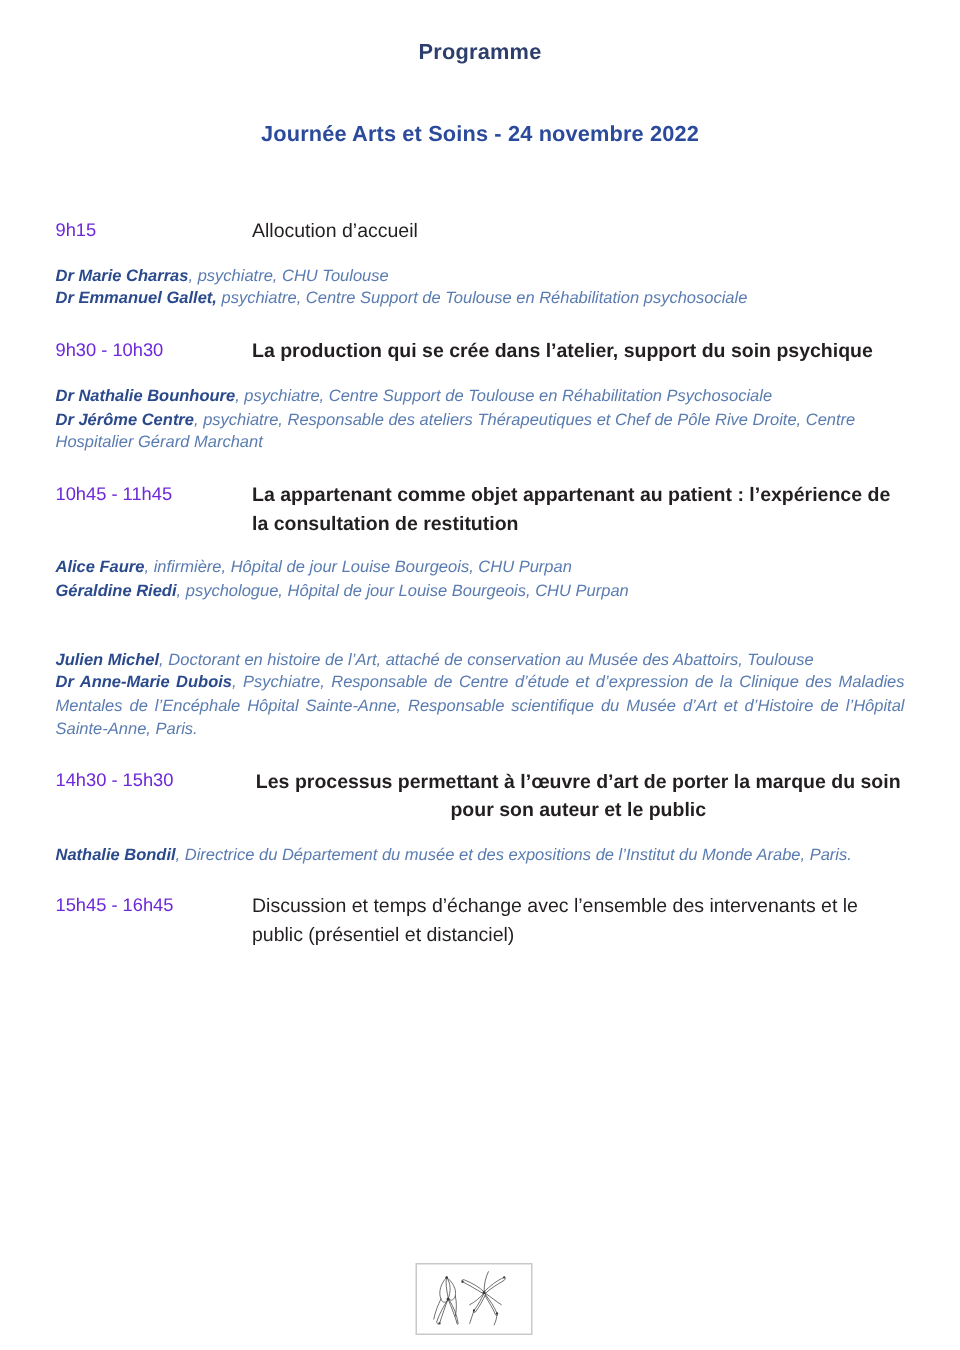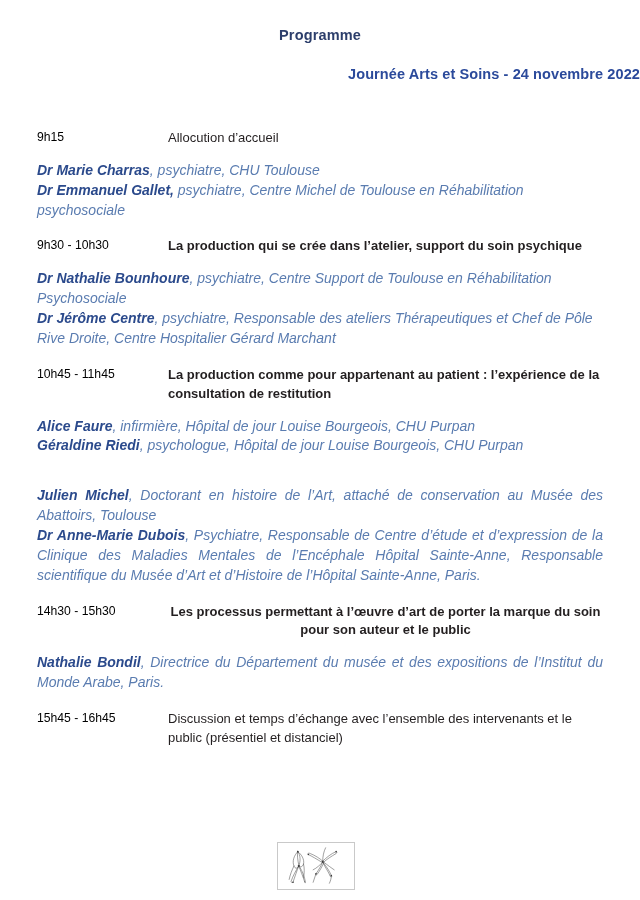--- a/index.html
+++ b/index.html
@@ -29,25 +29,25 @@
   .doc-title {
     text-align: center;
     font-size: 14.5px;
     font-weight: bold;
     color: #2c3e6b;
     margin: 0;
     padding-top: 27px;
     letter-spacing: 0.15px;
   }
   .doc-subtitle {
-    text-align: right;
+    text-align: center;
     font-size: 14.5px;
     font-weight: bold;
     color: #2b4a9b;
-    margin: 0;
+    margin: 16px;
     padding-top: 23px;
     letter-spacing: 0.1px;
   }
 
   
   .programme {
     margin-top: 47px;
     padding: 0 37px 0 37px;
   }
 
@@ -58,40 +58,40 @@
   .session-row {
     display: flex;
     align-items: flex-start;
     color: #231f20;
     font-size: 12.2px;
     line-height: 1.45;
   }
   .session-time {
     width: 131px;
     flex: 0 0 131px;
-    color: #000000;
+    color: #6d28d9;
     font-size: 12.2px;
     white-space: nowrap;
   }
   .session-title {
     flex: 1 1 auto;
     color: #231f20;
     font-size: 13px;
     text-align: left;
   }
   .session-title.bold {
     font-weight: bold;
   }
   .session-title.center {
     text-align: center;
   }
 
   .speakers {
     margin-top: 13px;
-    font-size: 14px;
+    font-size: 11px;
     line-height: 1.42;
     color: #4a6fa8;
     font-style: italic;
   }
   .speakers.justify {
     text-align: justify;
   }
   .speaker-line {
     display: block;
   }
@@ -131,39 +131,39 @@
   <h2 class="doc-subtitle">Journée Arts et Soins - 24 novembre 2022</h2>
 
   <div class="programme">
       <div class="session">
         <div class="session-row">
           <div class="session-time">9h15</div>
           <div class="session-title">Allocution d’accueil</div>
         </div>
         <div class="speakers">
           <div class="speaker-line"><span class="speaker-name">Dr Marie Charras</span><span class="speaker-affil">, psychiatre, CHU Toulouse</span></div>
-          <div class="speaker-line"><span class="speaker-name">Dr Emmanuel Gallet,</span><span class="speaker-affil"> psychiatre, Centre Michel de Toulouse en Réhabilitation psychosociale</span></div>
+          <div class="speaker-line"><span class="speaker-name">Dr Emmanuel Gallet,</span><span class="speaker-affil"> psychiatre, Centre Support de Toulouse en Réhabilitation psychosociale</span></div>
         </div>
         <div class="gap-after-speakers"></div>
       </div>
       <div class="session">
         <div class="session-row">
           <div class="session-time">9h30 - 10h30</div>
           <div class="session-title bold">La production qui se crée dans l’atelier, support du soin psychique</div>
         </div>
         <div class="speakers">
           <div class="speaker-line"><span class="speaker-name">Dr Nathalie Bounhoure</span><span class="speaker-affil">, psychiatre, Centre Support de Toulouse en Réhabilitation Psychosociale</span></div>
           <div class="speaker-line"><span class="speaker-name">Dr Jérôme Centre</span><span class="speaker-affil">, psychiatre, Responsable des ateliers Thérapeutiques et Chef de Pôle Rive Droite, Centre Hospitalier Gérard Marchant</span></div>
         </div>
         <div class="gap-after-speakers"></div>
       </div>
       <div class="session">
         <div class="session-row">
           <div class="session-time">10h45 - 11h45</div>
-          <div class="session-title bold">La production comme pour appartenant au patient : l’expérience de la consultation de restitution</div>
+          <div class="session-title bold">La appartenant comme objet appartenant au patient : l’expérience de la consultation de restitution</div>
         </div>
         <div class="speakers">
           <div class="speaker-line"><span class="speaker-name">Alice Faure</span><span class="speaker-affil">, infirmière, Hôpital de jour Louise Bourgeois, CHU Purpan</span></div>
           <div class="speaker-line"><span class="speaker-name">Géraldine Riedi</span><span class="speaker-affil">, psychologue, Hôpital de jour Louise Bourgeois, CHU Purpan</span></div>
         </div>
         <div class="gap-after-speakers"></div>
       </div>
       <div class="session">
         <div class="speakers justify">
           <div class="speaker-line"><span class="speaker-name">Julien Michel</span><span class="speaker-affil">, Doctorant en histoire de l’Art, attaché de conservation au Musée des Abattoirs, Toulouse</span></div>

